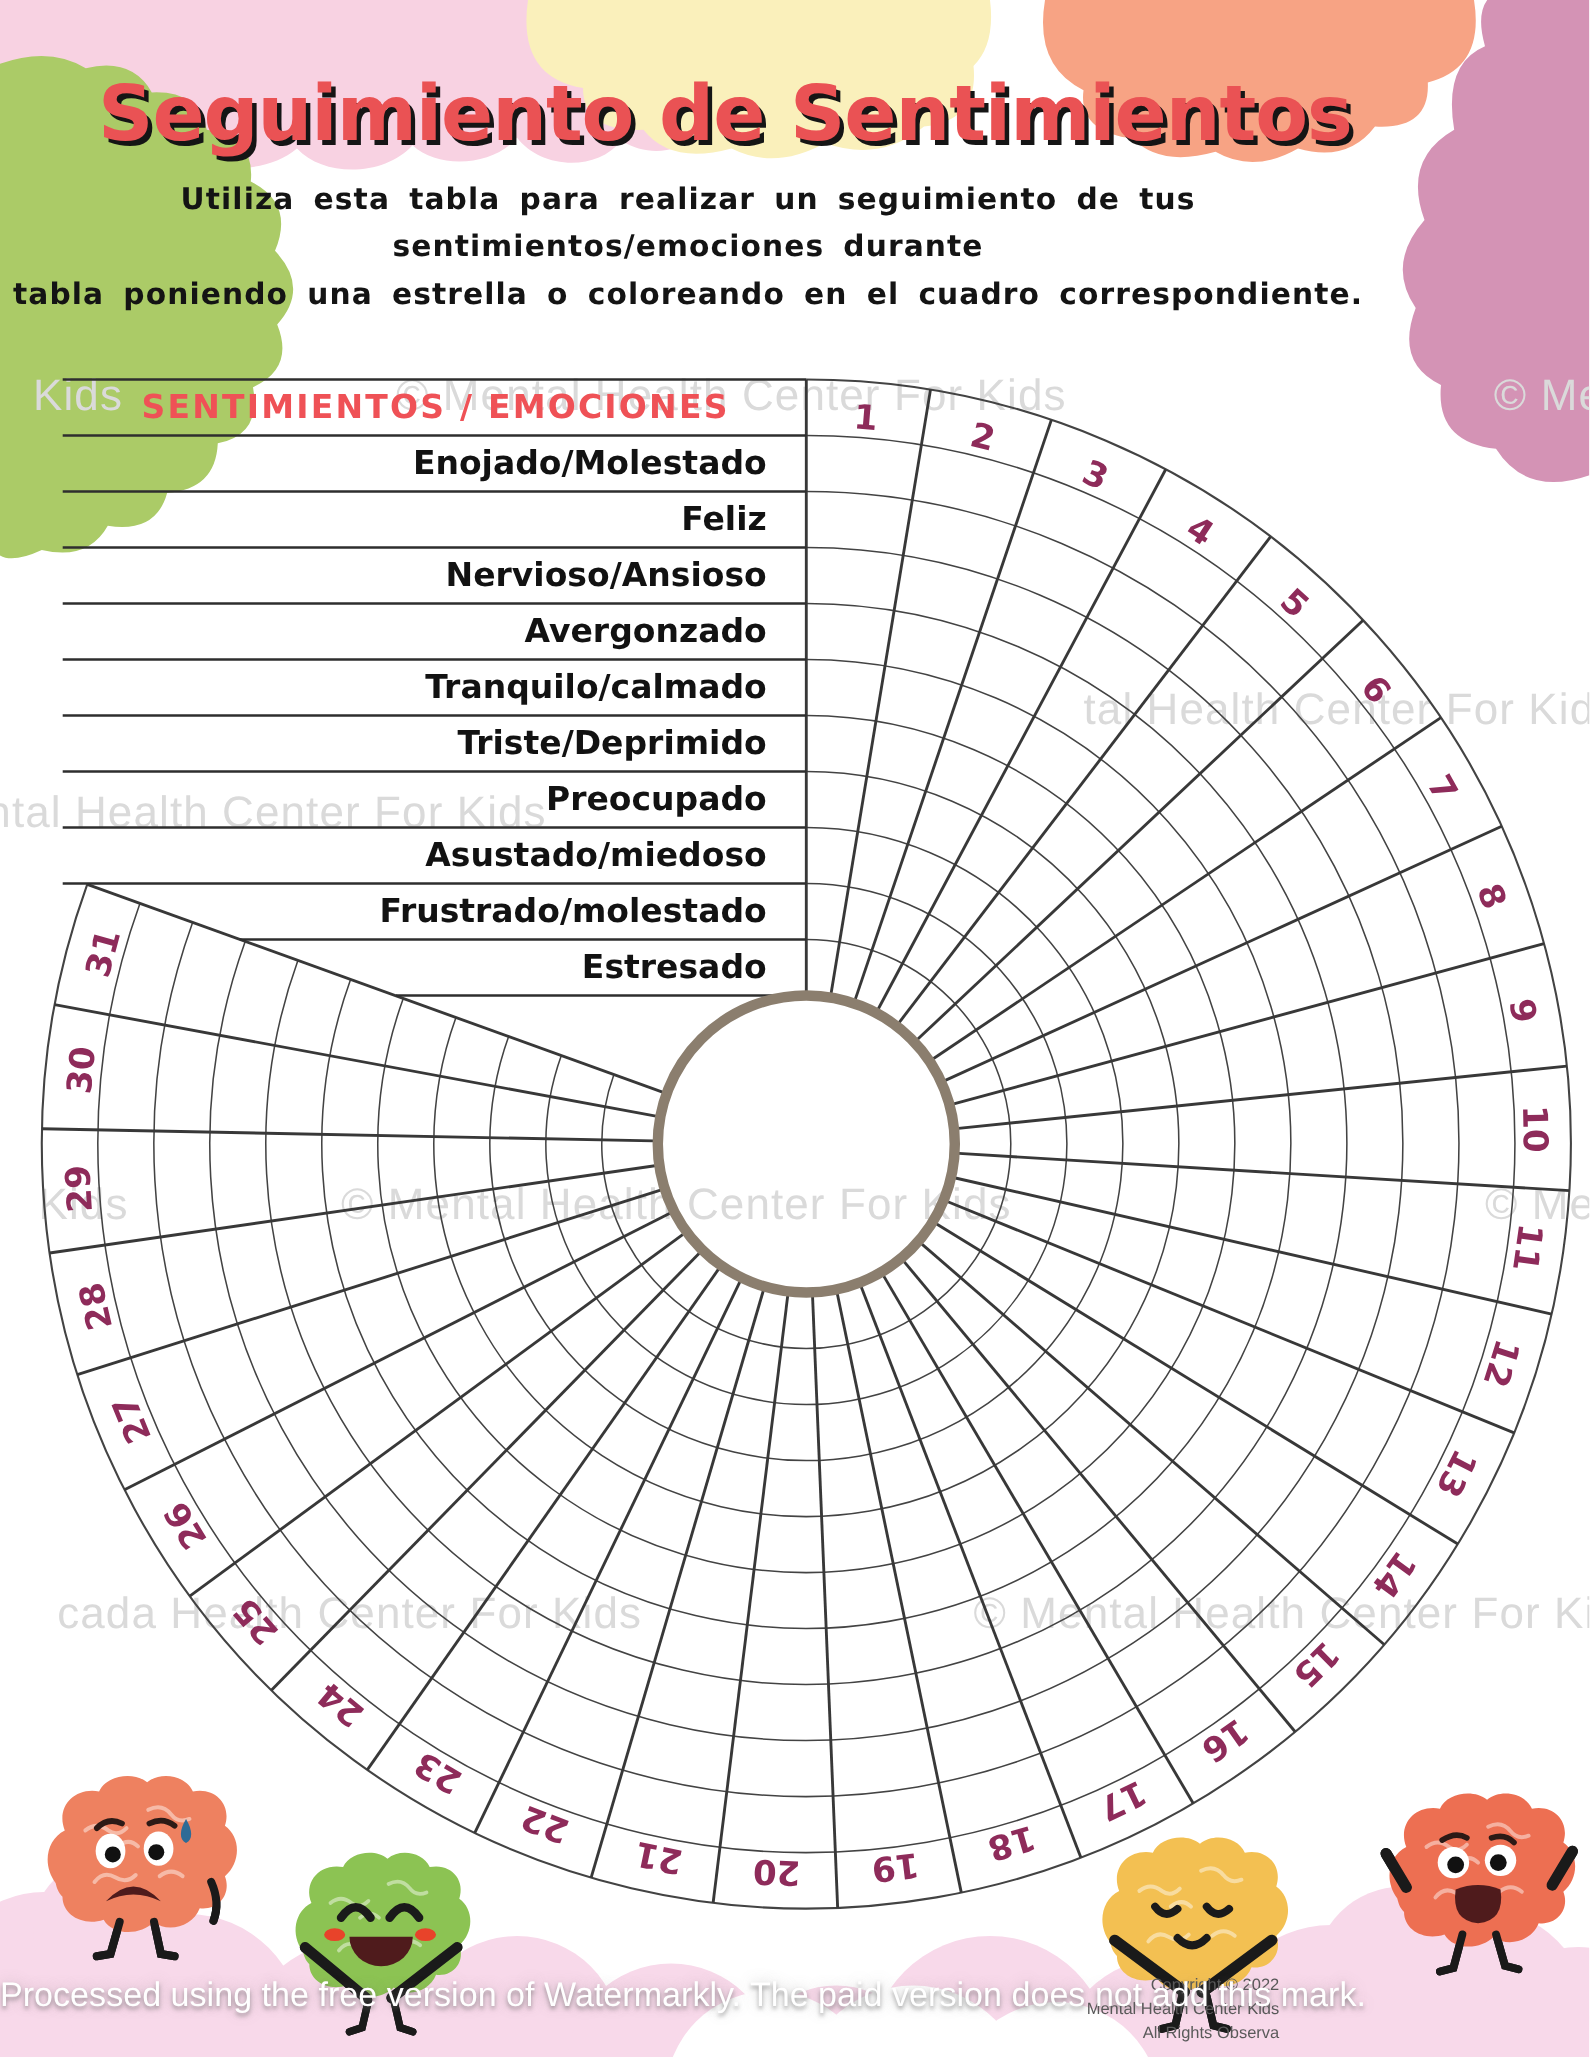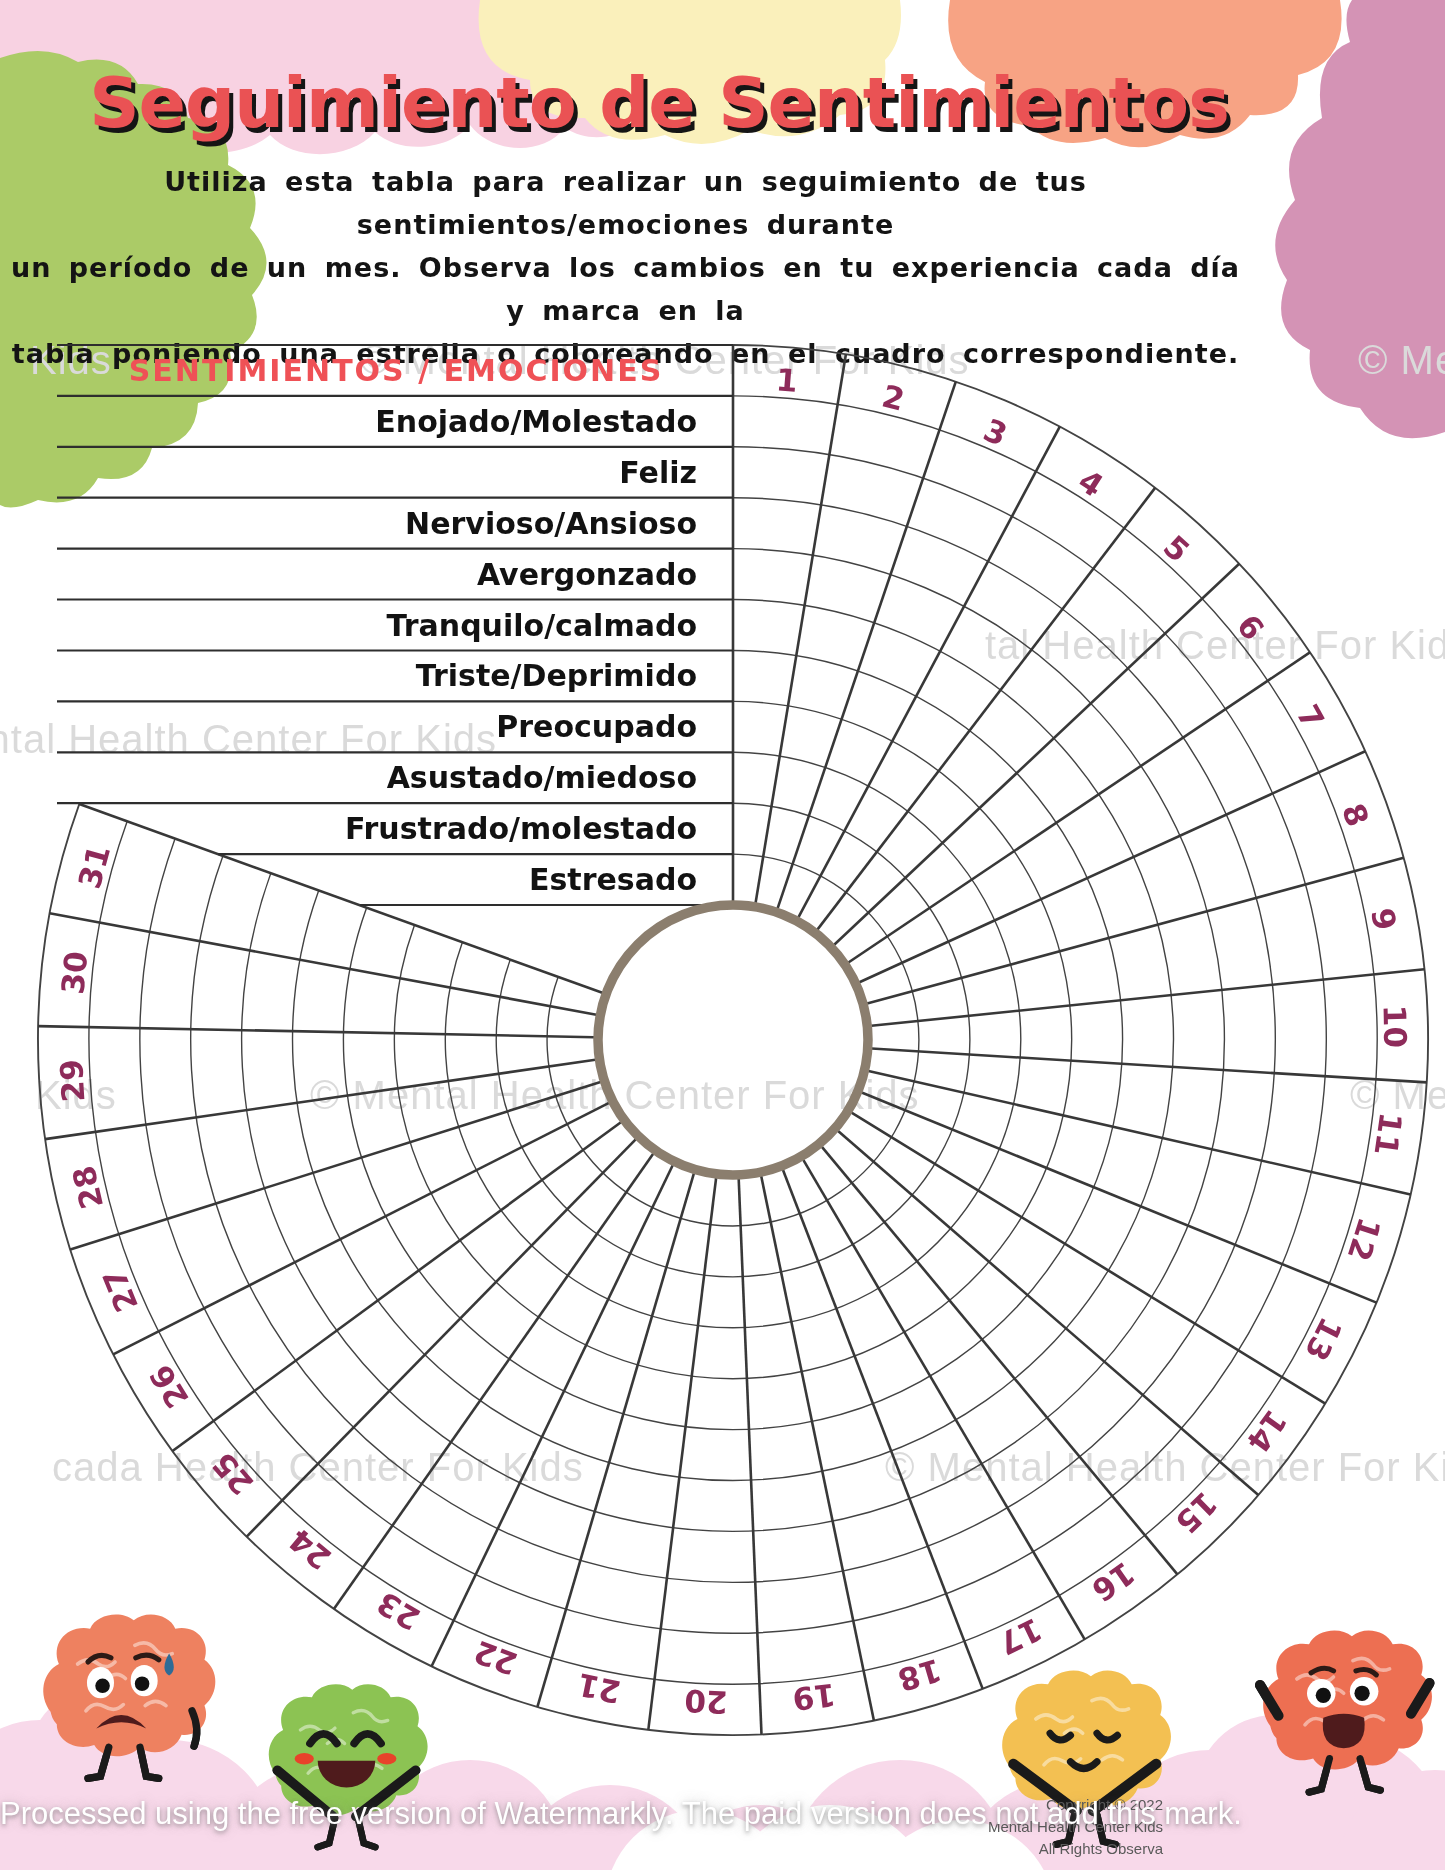--- a/index.html
+++ b/index.html
@@ -72,21 +72,20 @@
       <div class="watermark-piece" style="left: 1350px; top: 1068px;">© Me</div>
       <div class="watermark-piece" style="left: 52px; top: 1440px;">cada Health Center For Kids</div>
       <div class="watermark-piece" style="left: 885px; top: 1440px;">© Mental Health Center For Kids</div>
       <div class="watermark-piece" style="left: 28px; top: 1815px;">Kids</div>
       <div class="watermark-piece" style="left: 1345px; top: 1815px;">© Me</div>
     </div>
 
   <div class="title">Seguimiento de Sentimientos</div>
   <div class="instructions">
     <div>Utiliza esta tabla para realizar un seguimiento de tus sentimientos/emociones durante</div>
-    <div>un período de un mes. Observa los cambios en tu experiencia cada día y marca en la</div>
     <div>tabla poniendo una estrella o coloreando en el cuadro correspondiente.</div>
   </div>
 
   <svg class="full z3" id="chart" viewBox="0 0 1445 1870">
       <g>
         <path d="M733.0,446.8 A593.1818181818181,593.1818181818181 0 0 1 829.4,454.7 L837.6,404.5 A644.090909090909,644.090909090909 0 0 0 733.0,395.9 Z" fill="rgba(0,0,0,0)"></path>
         <path d="M733.0,497.7 A542.2727272727273,542.2727272727273 0 0 1 821.1,504.9 L829.4,454.7 A593.1818181818181,593.1818181818181 0 0 0 733.0,446.8 Z" fill="rgba(0,0,0,0)"></path>
         <path d="M733.0,548.6 A491.3636363636364,491.3636363636364 0 0 1 812.8,555.2 L821.1,504.9 A542.2727272727273,542.2727272727273 0 0 0 733.0,497.7 Z" fill="rgba(0,0,0,0)"></path>
         <path d="M733.0,599.5 A440.45454545454544,440.45454545454544 0 0 1 804.6,605.4 L812.8,555.2 A491.3636363636364,491.3636363636364 0 0 0 733.0,548.6 Z" fill="rgba(0,0,0,0)"></path>
         <path d="M733.0,650.5 A389.5454545454545,389.5454545454545 0 0 1 796.3,655.6 L804.6,605.4 A440.45454545454544,440.45454545454544 0 0 0 733.0,599.5 Z" fill="rgba(0,0,0,0)"></path>

